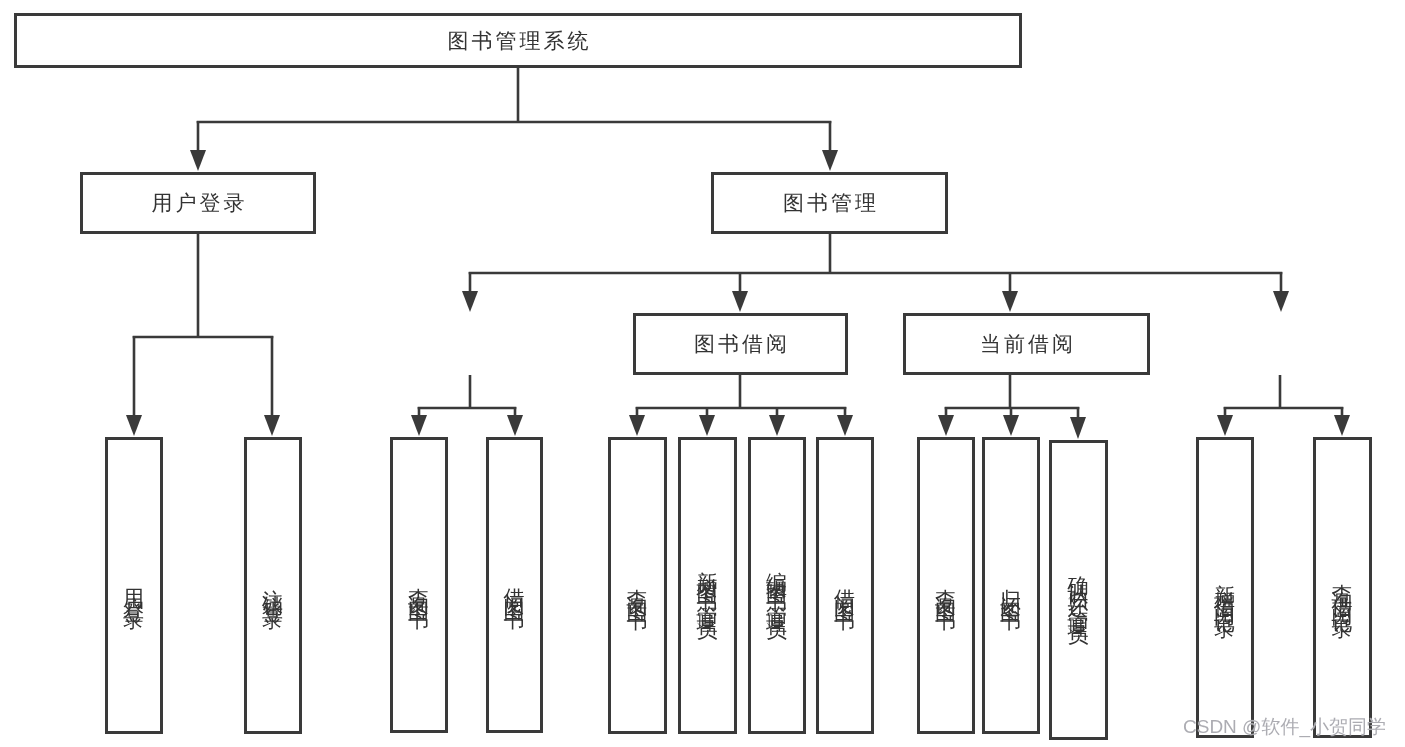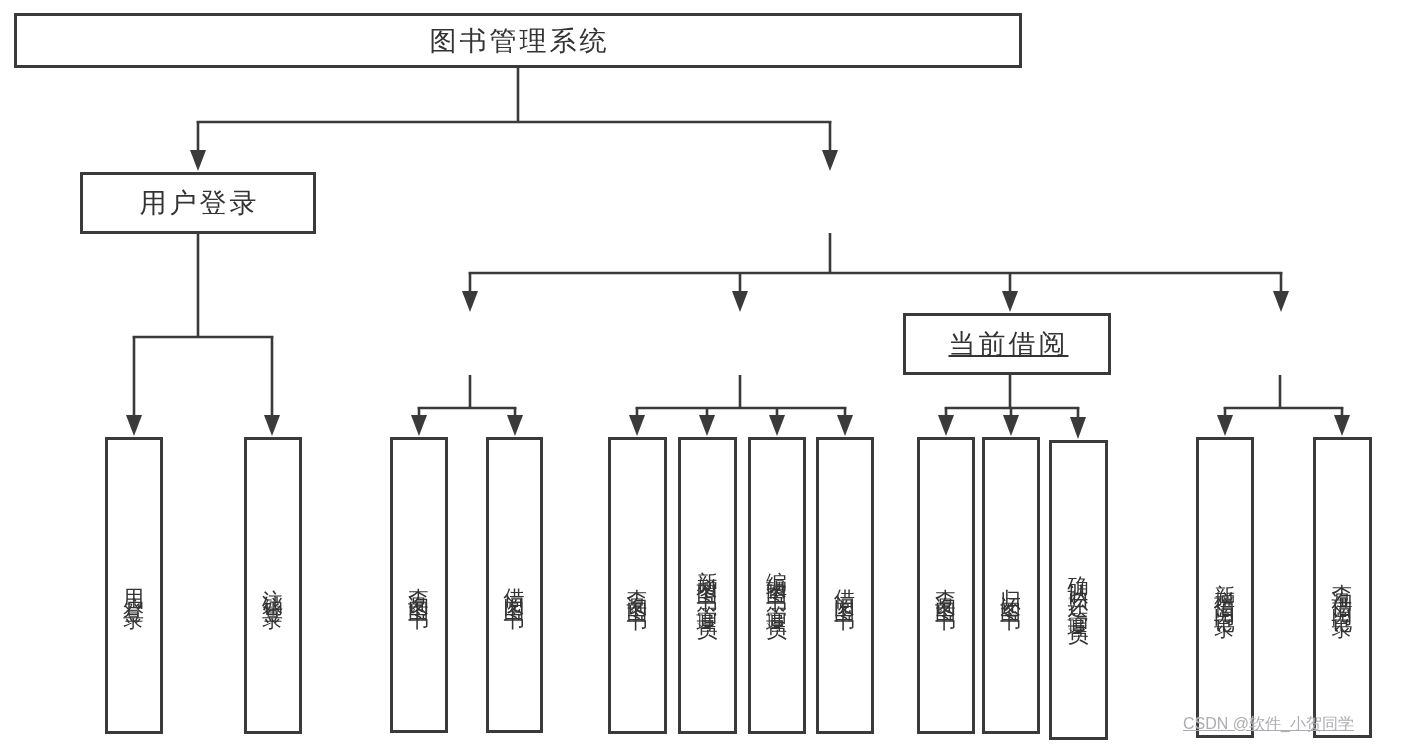--- a/index.html
+++ b/index.html
@@ -22,45 +22,44 @@
     box-sizing: border-box;
     background: #ffffff;
     border: 3px solid #3a3a3a;
     color: #333333;
     display: flex;
     align-items: center;
     justify-content: center;
     z-index: 2;
   }
   .node-h {
-    font-size: 27px;
+    font-size: 21px;
     letter-spacing: 3px;
     text-indent: 3px; 
     white-space: nowrap;
   }
   .node-v {
     font-size: 21px;
   }
   .node-v .vtext {
     writing-mode: vertical-rl;
     letter-spacing: 7px;
     line-height: 1;
     white-space: nowrap;
   }
   .watermark {
     position: absolute;
     left: 1183px;
     top: 714px;
     width: 215px;
-    font-size: 16px;
+    font-size: 19px;
     color: rgba(168, 168, 174, 0.95);
     text-shadow: 0 0 1px rgba(255,255,255,0.8);
     white-space: nowrap;
     z-index: 5;
-    text-decoration: underline;
   }
 </style>
 </head>
 <body>
 
 <div class="canvas">
 
   <svg class="connectors" viewBox="0 0 1405 747" xmlns="http://www.w3.org/2000/svg">
     <g stroke="#3a3a3a" stroke-width="2.6" fill="#3a3a3a">
 
@@ -121,22 +120,24 @@
       <line x1="1225" y1="407" x2="1225" y2="419"></line>
       <polygon points="1217,415 1233,415 1225,436" stroke="none"></polygon>
       <line x1="1342" y1="407" x2="1342" y2="419"></line>
       <polygon points="1334,415 1350,415 1342,436" stroke="none"></polygon>
     </g>
   </svg>
 
   <div class="node node-h" style="left:14px; top:13px; width:1008px; height:55px;">图书管理系统</div>
 
   <div class="node node-h" style="left:80px; top:172px; width:236px; height:62px;">用户登录</div>
+  <div class="node node-h" style="left:711px; top:172px; width:237px; height:62px;">图书管理</div>
 
-  <div class="node node-h" style="left:903px; top:313px; width:208px; height:62px;text-decoration:underline;">当前借阅</div>
+  <div class="node node-h" style="left:633px; top:313px; width:215px; height:62px;">图书借阅</div>
+  <div class="node node-h" style="left:903px; top:313px; width:247px; height:62px;">当前借阅</div>
 
   <div class="node node-v" style="left:105px; top:437px; width:58px; height:297px;">
     <span class="vtext">用户登录</span>
   </div>
   <div class="node node-v" style="left:244px; top:437px; width:58px; height:297px;">
     <span class="vtext">注销登录</span>
   </div>
 
   <div class="node node-v" style="left:390px; top:437px; width:58px; height:296px;">
     <span class="vtext">查询图书</span>

